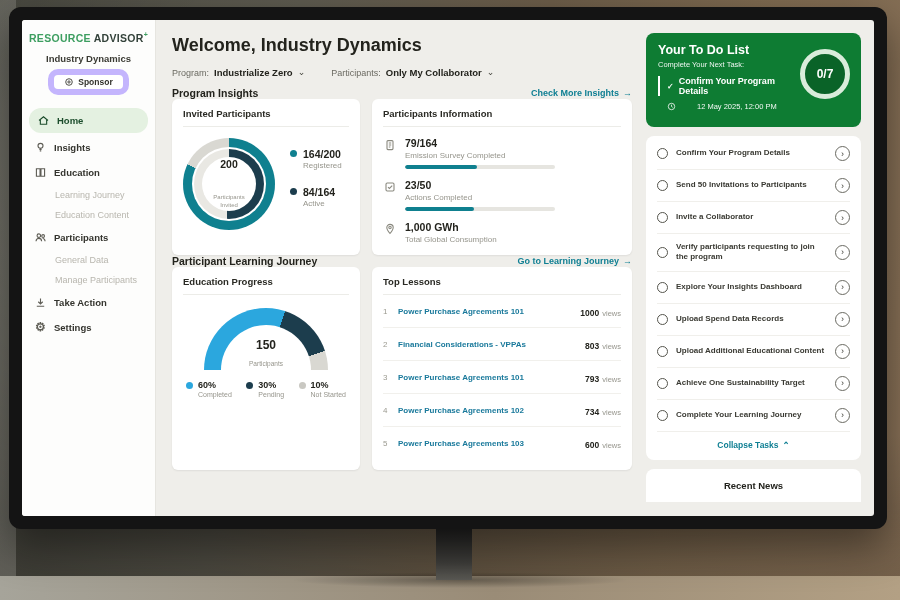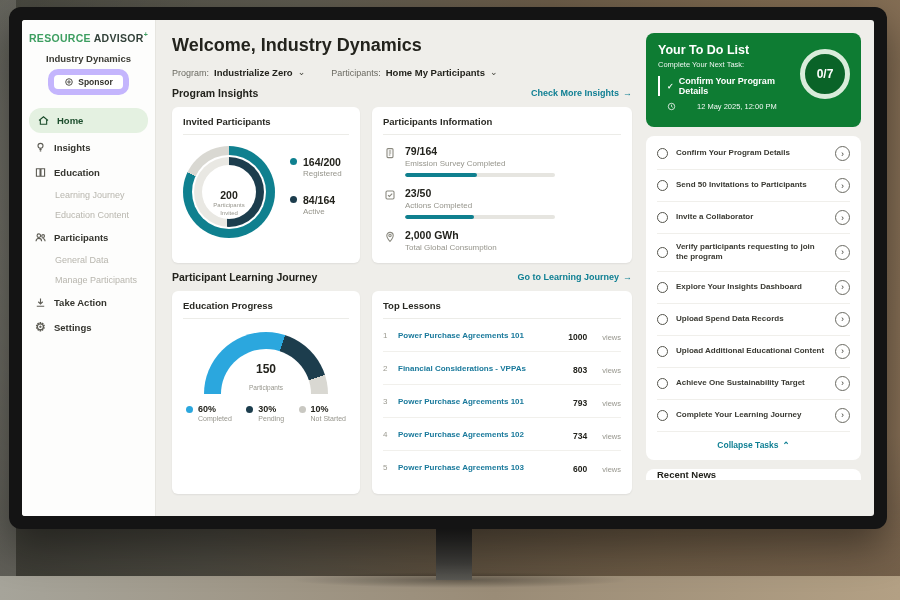--- a/index.html
+++ b/index.html
@@ -44,38 +44,38 @@
   .nav-sub { padding:5px 12px 5px 33px; font-size:9px; color:#b8b6ae; }
   .gear-glyph { font-size:12px; line-height:1; }
 
   
   .main { flex:1; min-width:0; padding:13px 14px 0 16px; }
   .title { font-size:18px; font-weight:bold; margin:2px 0 11px; }
   .filters { display:flex; gap:26px; align-items:center; font-size:9px; color:#6b6a62; margin-bottom:9px; }
   .filter { display:flex; align-items:center; gap:5px; }
   .filter b { font-size:9.5px; color:#23231d; }
   .chev { color:#44443d; font-size:9px; line-height:1; }
-  .sec-row { display:flex; justify-content:space-between; align-items:center; margin:8px 0; }
+  .sec-row { display:flex; justify-content:space-between; align-items:center; margin:0 0; }
   .sec-title { font-size:10.5px; font-weight:bold; }
   .sec-link { font-size:9px; font-weight:bold; color:#0f7f93; display:flex; gap:4px; align-items:center; cursor:pointer; }
   .cards { display:flex; gap:12px; align-items:stretch; }
   .card { background:#fff; border-radius:6px; padding:9px 11px 11px; box-shadow:0 1px 2px rgba(0,0,0,.07); }
   .card-title { font-size:9.5px; font-weight:bold; color:#2a2a24; padding-bottom:7px; border-bottom:1px solid #ecece8; }
   .w-fixed { width:188px; flex-shrink:0; }
   .w-flex { flex:1; min-width:0; }
 
   
   .donut-body { display:flex; }
   .donut { width:92px; height:92px; position:relative; margin-top:11px; flex-shrink:0; }
   .ring-outer { position:absolute; inset:0; border-radius:50%; }
   .ring-outer::after { content:''; position:absolute; inset:9px; border-radius:50%; background:#fff; }
   .ring-inner { position:absolute; inset:11px; border-radius:50%; }
   .ring-inner::after { content:''; position:absolute; inset:8px; border-radius:50%; background:#fff; }
   .donut-center { position:absolute; inset:20px; display:flex; flex-direction:column;
-    align-items:center; justify-content:flex-end; text-align:center; }
+    align-items:center; justify-content:space-between; text-align:center; }
   .donut-center b { font-size:10.5px; }
   .donut-center span { font-size:6px; color:#96958c; width:44px; line-height:1.3; margin-top:1px; }
   .legend { margin:21px 0 0 15px; display:flex; flex-direction:column; gap:16px; }
   .leg-item { display:flex; gap:6px; align-items:flex-start; }
   .dot { width:7px; height:7px; border-radius:50%; margin-top:2px; flex-shrink:0; }
   .dot.teal { background:#0f808f; } .dot.navy { background:#1c3d4d; }
   .dot.blue { background:#2ba7de; } .dot.gray { background:#c9c8c2; }
   .leg-val { font-size:10.5px; font-weight:bold; }
   .leg-lab { font-size:8px; color:#96958c; margin-top:1px; }
 
@@ -98,21 +98,21 @@
   .eleg { display:flex; gap:5px; }
   .eleg .leg-val { font-size:9px; }
   .eleg .leg-lab { font-size:7px; }
 
   
   .lesson { display:flex; align-items:center; gap:7px; padding:7px 0; border-bottom:1px solid #f1f0ec; }
   .lesson:last-child { border-bottom:0; }
   .rank { font-size:8px; color:#9b9a90; width:8px; flex-shrink:0; }
   .ltitle { font-size:8px; font-weight:bold; color:#19799b; flex:1; min-width:0; cursor:pointer; }
   .lviews { flex-shrink:0; white-space:nowrap; }
-  .lviews b { font-size:8.5px; } .lviews span { font-size:7.5px; color:#96958c; margin-left:15px; }
+  .lviews b { font-size:8.5px; } .lviews span { font-size:7.5px; color:#96958c; margin-left:3px; }
 
   
   .rightcol { width:228px; flex-shrink:0; padding:13px 13px 0 0; display:flex; flex-direction:column; gap:9px; }
   .todo-card { background:#0e7c33; border-radius:8px; padding:10px 12px; color:#fff; position:relative; min-height:94px; }
   .todo-title { font-size:12.5px; font-weight:bold; }
   .todo-sub { font-size:7.5px; margin-top:3px; opacity:.92; }
   .todo-next { display:flex; gap:5px; align-items:center; margin-top:7px; padding-left:7px;
     border-left:2px solid #fff; font-size:9px; font-weight:bold; max-width:145px; }
   .todo-check { font-size:8px; }
   .todo-due { display:flex; gap:21px; align-items:center; font-size:7.5px; margin-top:6px; padding-left:9px; opacity:.95; }
@@ -121,21 +121,21 @@
     background:#0a6328; border:5px solid #d9ecdb; display:flex; align-items:center; justify-content:center;
     font-size:12px; font-weight:bold; }
   .tasks-card { background:#fff; border-radius:8px; padding:2px 11px; }
   .task { display:flex; align-items:center; gap:8px; padding:8px 0; border-bottom:1px solid #f0efeb; cursor:pointer; }
   .task-check { width:11px; height:11px; border:1.2px solid #55554d; border-radius:50%; flex-shrink:0; }
   .task-label { flex:1; font-size:8px; font-weight:bold; color:#3a3a33; line-height:1.3; }
   .task-go { width:15px; height:15px; border:1px solid #6a6a62; border-radius:50%; display:flex;
     align-items:center; justify-content:center; font-size:9px; color:#3a3a33; flex-shrink:0; }
   .collapse { display:flex; justify-content:center; align-items:center; gap:4px; padding:8px 0;
     font-size:8.5px; font-weight:bold; color:#0f7f93; cursor:pointer; }
-  .news-card { background:#fff; border-radius:8px 8px 0 0; padding:0 11px; font-size:9.5px; font-weight:bold; }
+  .news-card { background:#fff; border-radius:8px 8px 0 0; padding:11px 11px; font-size:9.5px; font-weight:bold;text-align:center; }
   svg { display:block; }
 </style>
 </head>
 <body>
 
 <div class="wall-strip"></div>
 <div class="vignette"></div>
 <div class="desk"></div>
 <div class="stand-shadow"></div>
 <div class="stand"></div>
@@ -221,21 +221,21 @@
     <div class="title">Welcome, Industry Dynamics</div>
 
     <div class="filters">
       <div class="filter">
         <span>Program:</span>
         <b>Industrialize Zero</b>
         <span class="chev">⌄</span>
       </div>
       <div class="filter">
         <span>Participants:</span>
-        <b>Home My Participants</b>
+        <b>Only My Collaborator</b>
         <span class="chev">⌄</span>
       </div>
     </div>
 
     <div class="sec-row">
       <div class="sec-title">Program Insights</div>
       <div class="sec-link">
         <span>Check More Insights</span>
         <span>→</span>
       </div>
@@ -309,21 +309,21 @@
         </div>
 
         <div class="info-row">
           <span class="info-ic">
             <svg width="14" height="14" viewBox="0 0 14 14" fill="none" stroke="currentColor" stroke-width="1.1">
                   <path d="M7 2.4c1.8 0 3.2 1.4 3.2 3.1 0 2.3-3.2 6-3.2 6S3.8 7.8 3.8 5.5C3.8 3.8 5.2 2.4 7 2.4z"></path>
                   <circle cx="7" cy="5.5" r="1.2"></circle>
                 </svg>
           </span>
           <span>
-            <div class="info-val">2,000 GWh</div>
+            <div class="info-val">1,000 GWh</div>
             <div class="info-lab">Total Global Consumption</div>
           </span>
         </div>
       </div>
     </div>
 
     <div class="sec-row">
       <div class="sec-title">Participant Learning Journey</div>
       <div class="sec-link">
         <span>Go to Learning Journey</span>

